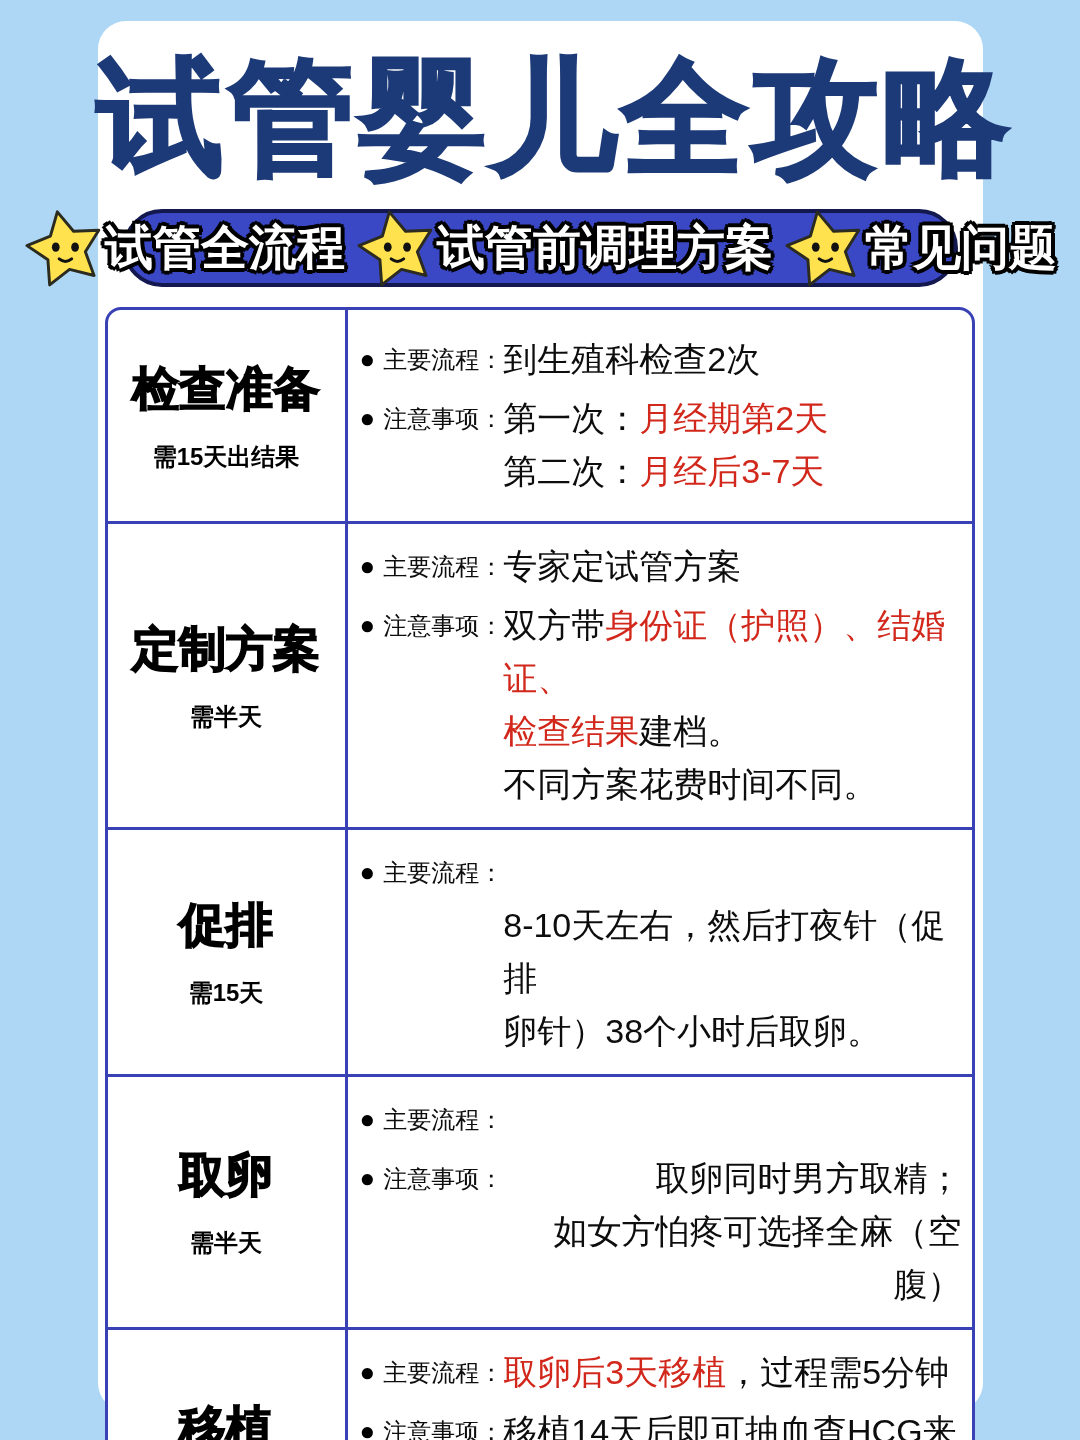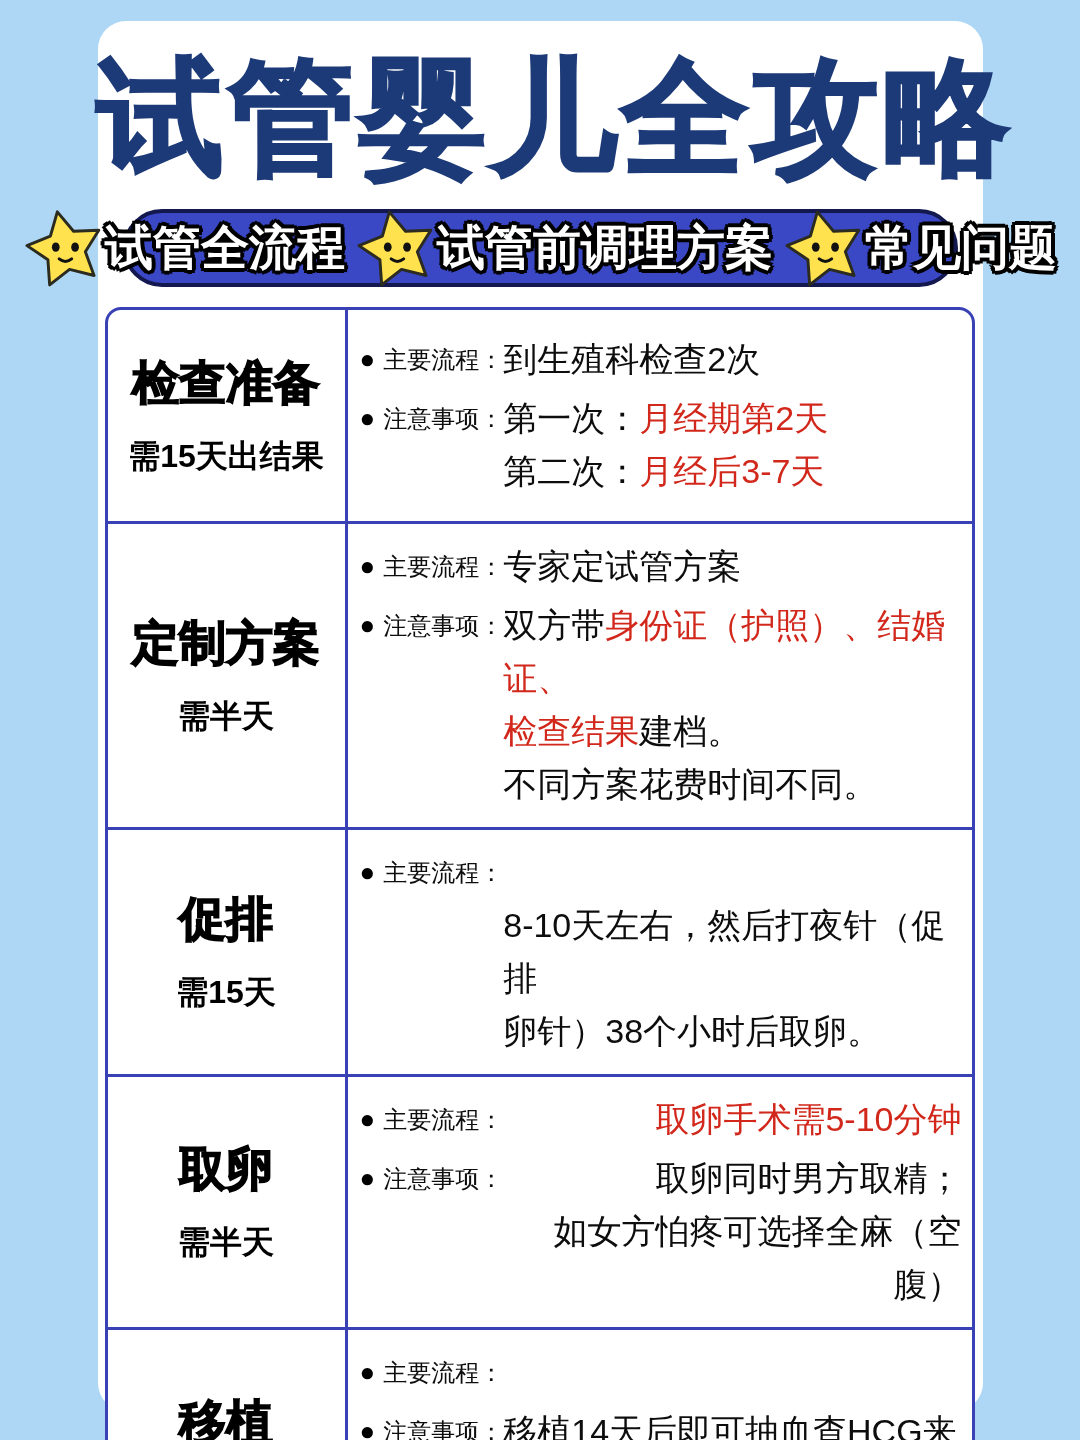--- a/index.html
+++ b/index.html
@@ -74,21 +74,21 @@
   .row:nth-child(3){min-height:210px;}
   .row:nth-child(4){min-height:194px;text-align:right;}
   .row:nth-child(5){min-height:196px;}
   .cell-left{
     border-right:3px solid var(--tborder);
     display:flex;flex-direction:column;
     align-items:center;justify-content:center;
     gap:20px;padding:24px 6px;
   }
   .stage{font-size:47px;font-weight:900;color:#000;-webkit-text-stroke:1.5px #000;white-space:nowrap;}
-  .duration{font-size:32px;font-weight:700;color:#000;white-space:nowrap;}
+  .duration{font-size:24px;font-weight:700;color:#000;white-space:nowrap;}
   .cell-right{
     display:flex;flex-direction:column;justify-content:center;
     padding:16px 10px 16px 12px;gap:6px;
   }
   .bullet-item{display:flex;align-items:flex-start;}
   .bullet{font-size:26px;line-height:53px;color:#000;margin-right:8px;}
   .label{font-size:24px;font-weight:400;color:var(--ink);white-space:nowrap;line-height:53px;}
   .content{font-size:34px;color:var(--ink);line-height:53px;flex:1;font-weight:500;}
   .content .red{color:var(--red);}
 </style>
@@ -183,39 +183,39 @@
 
   <div class="row">
     <div class="cell-left">
       <div class="stage">取卵</div>
       <div class="duration">需半天</div>
     </div>
     <div class="cell-right">
           <div class="bullet-item">
             <span class="bullet">●</span>
             <span class="label">主要流程：</span>
-            <span class="content"><span class="red">取卵手术需5-10分钟</span></span>
           </div>
           <div class="bullet-item">
             <span class="bullet">●</span>
             <span class="label">注意事项：</span>
             <span class="content"><span>取卵同时男方取精；</span><br><span>如女方怕疼可选择全麻（空腹）</span></span>
           </div>
         </div>
   </div>
 
   <div class="row">
     <div class="cell-left">
       <div class="stage">移植</div>
       <div class="duration">需半天</div>
     </div>
     <div class="cell-right">
           <div class="bullet-item">
             <span class="bullet">●</span>
             <span class="label">主要流程：</span>
+            <span class="content"><span class="red">取卵后3天移植</span><span>，过程需5分钟</span></span>
           </div>
           <div class="bullet-item">
             <span class="bullet">●</span>
             <span class="label">注意事项：</span>
             <span class="content"><span>移植14天后即可抽血查HCG来确</span><br><span>定是否怀孕。</span></span>
           </div>
         </div>
   </div>
 </div>
 </div>

